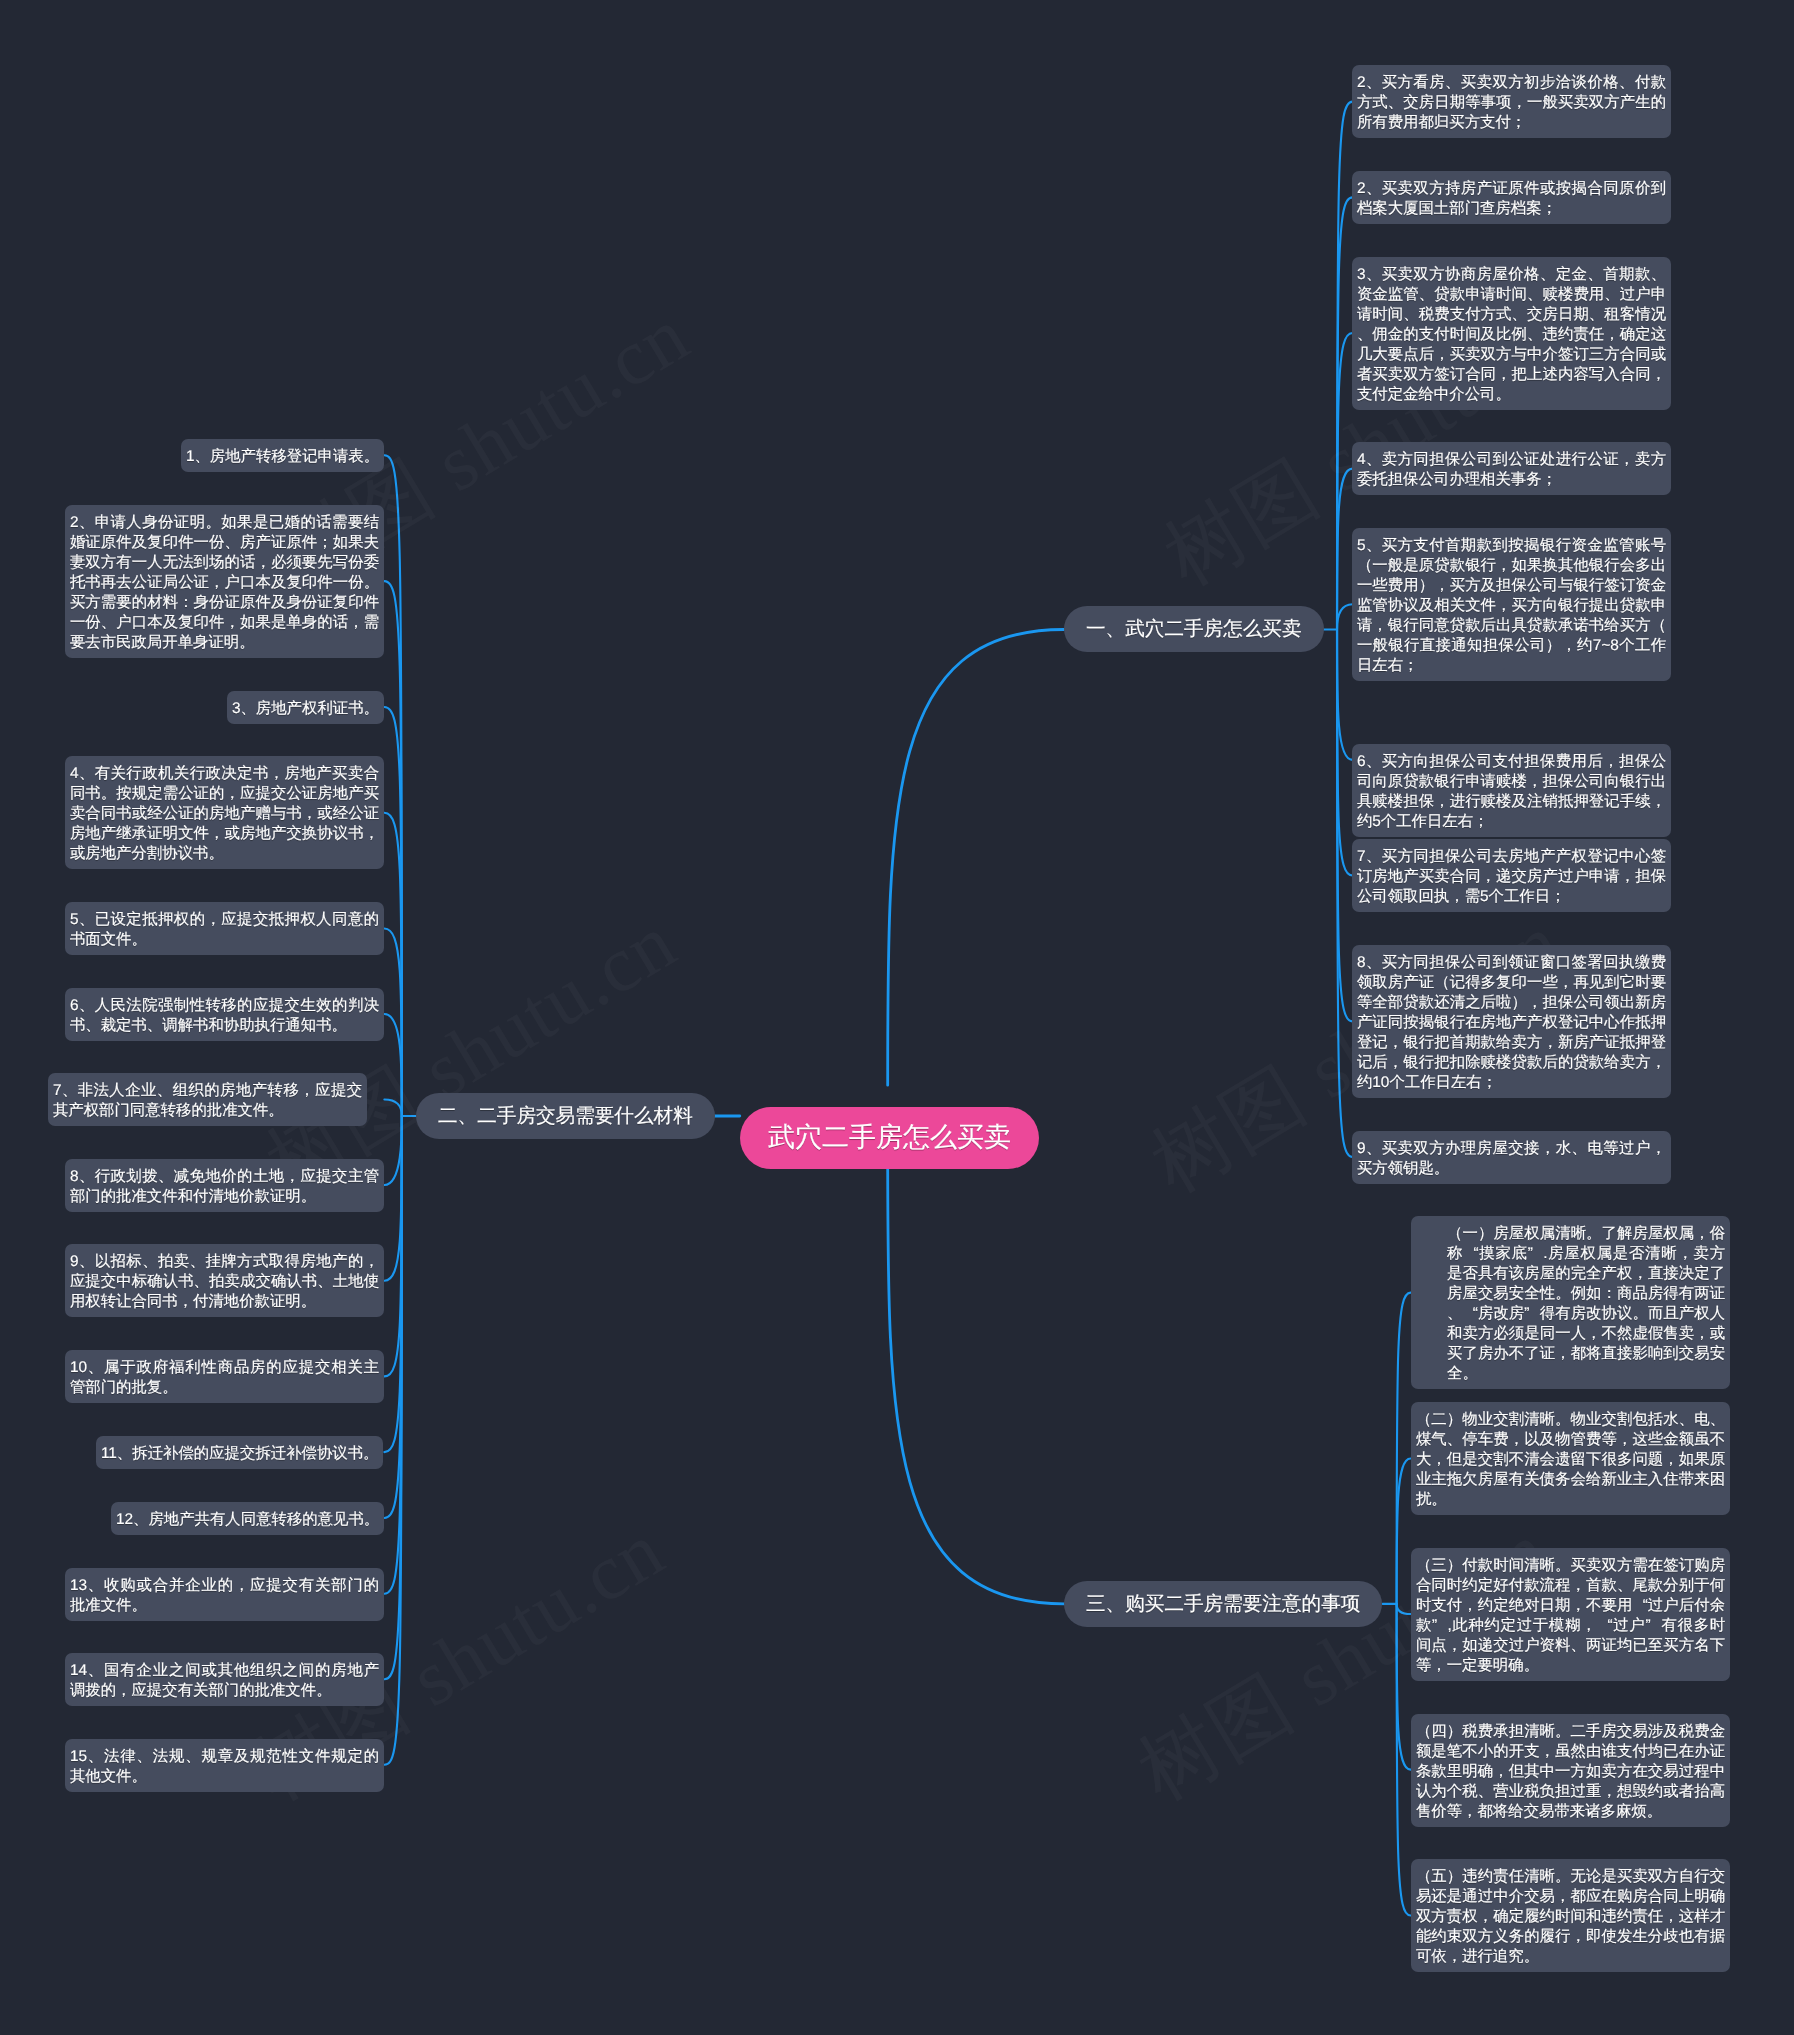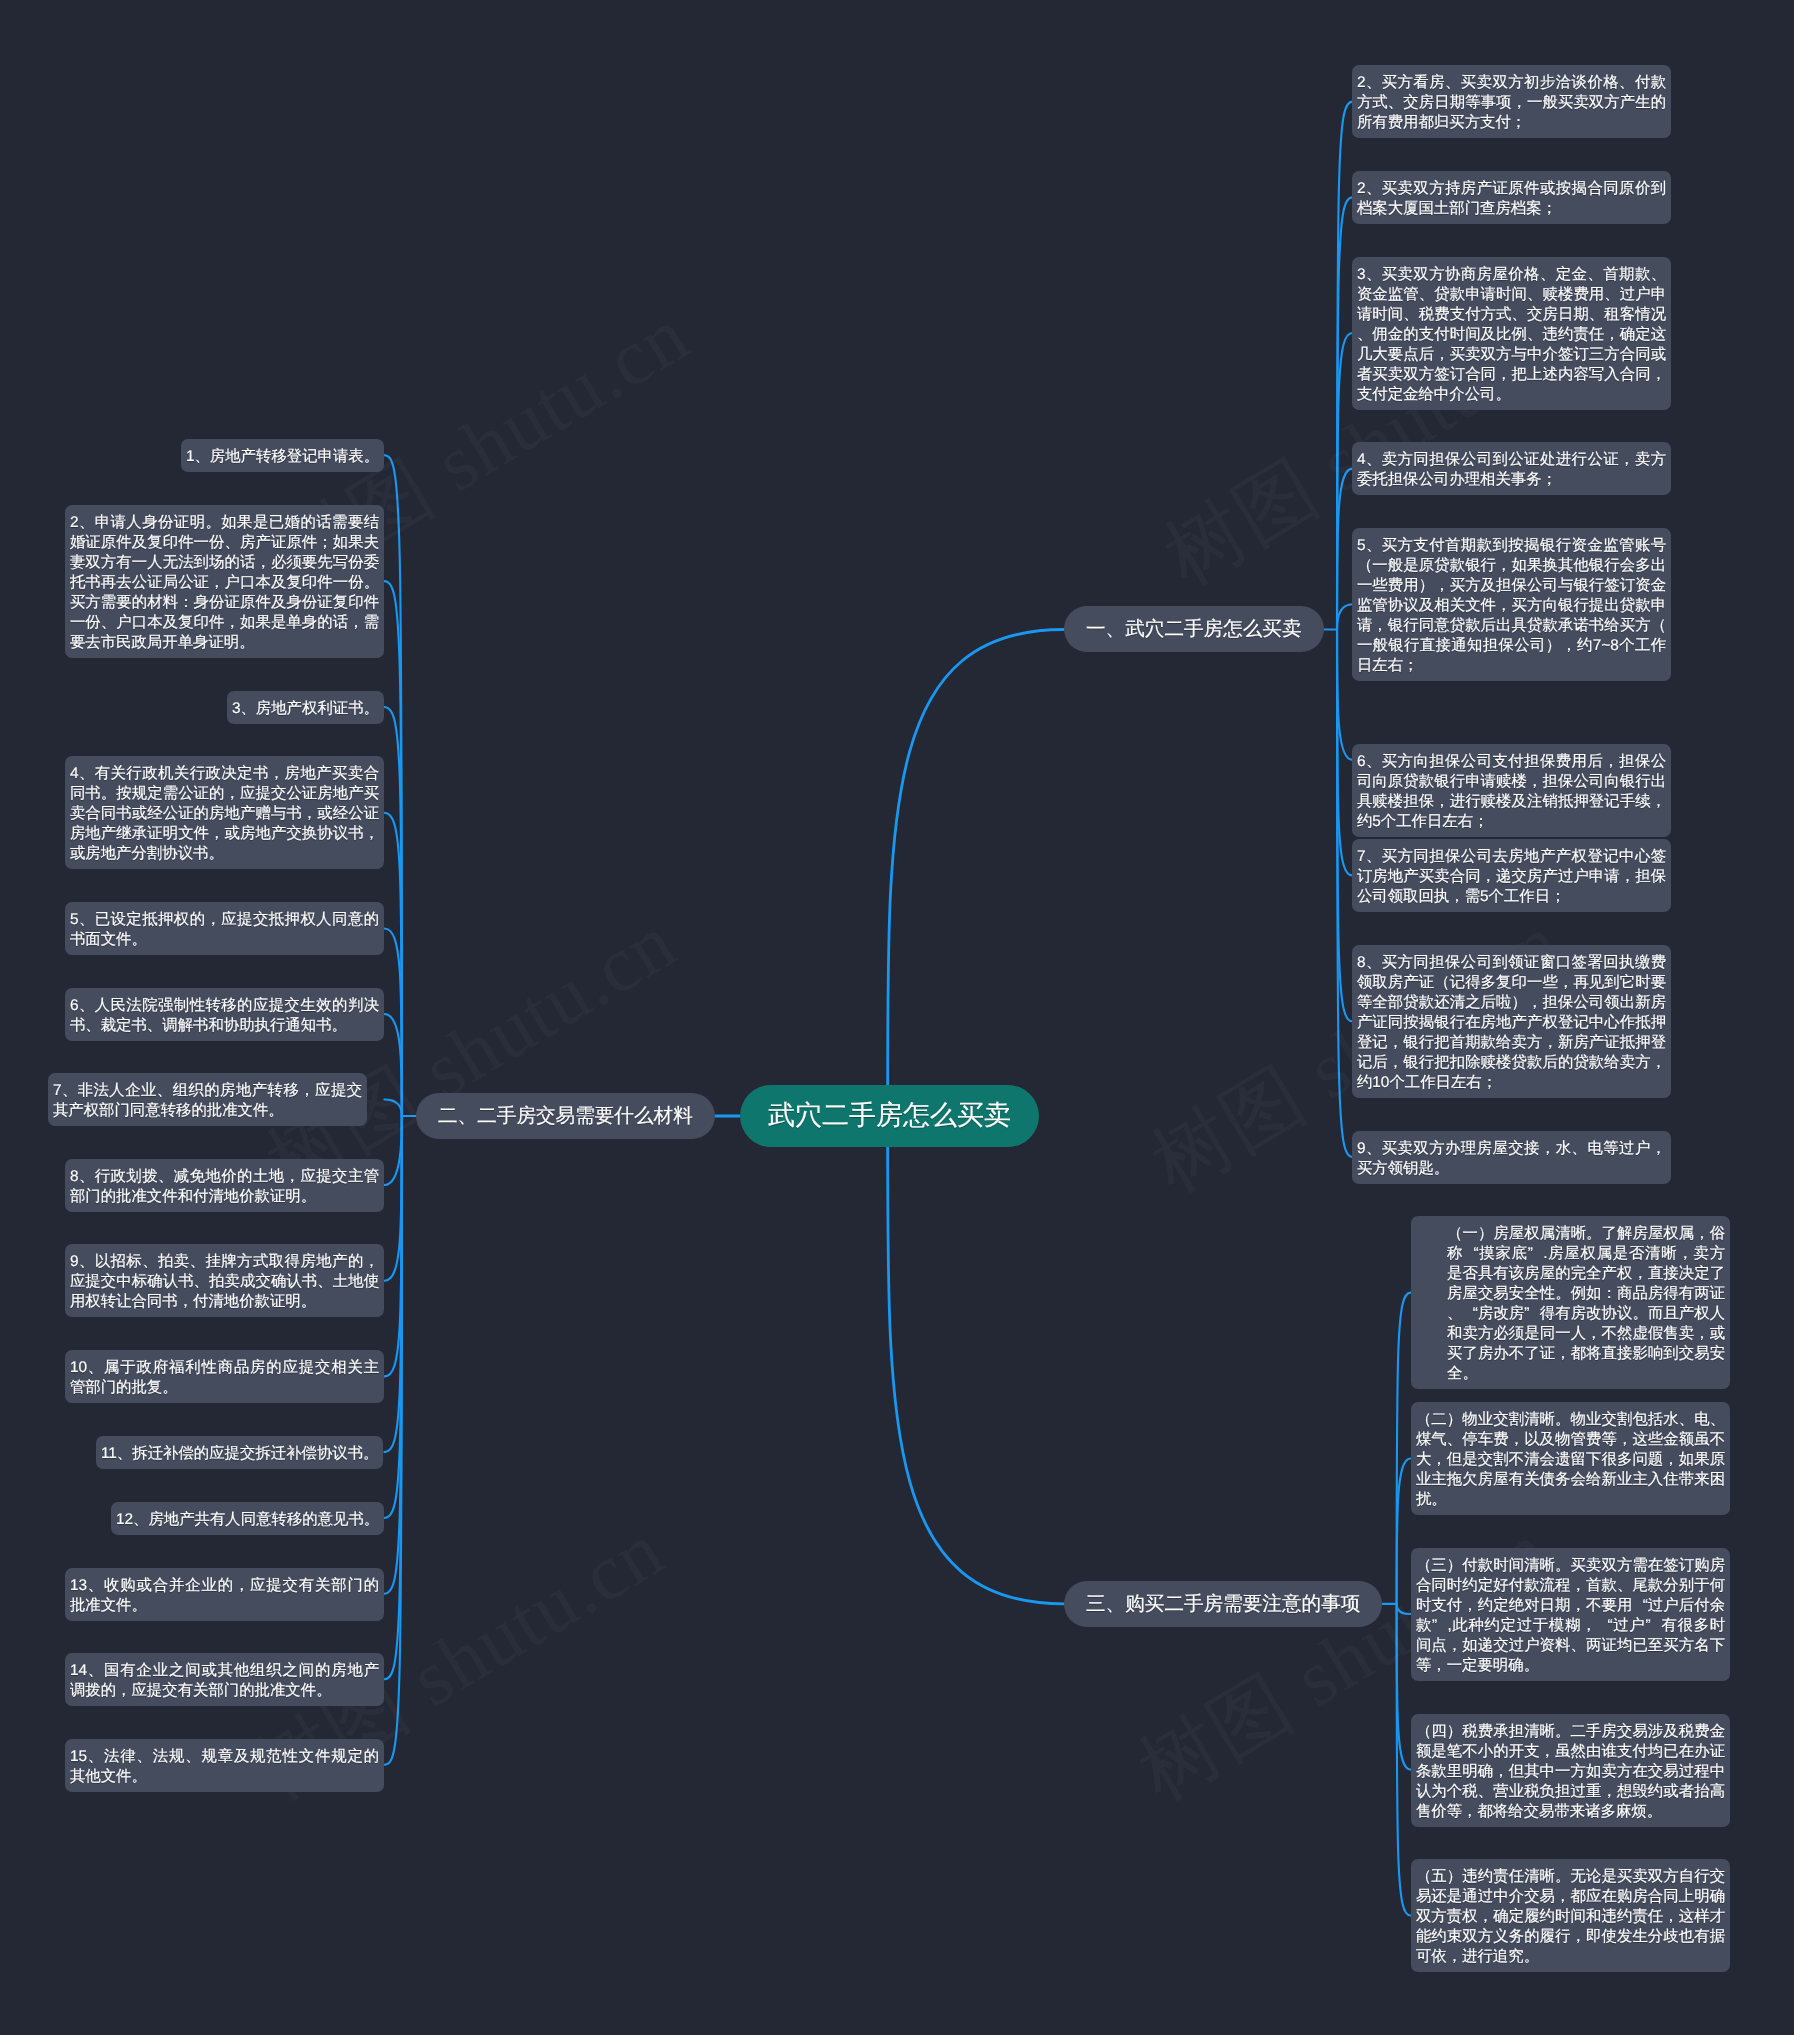--- a/index.html
+++ b/index.html
@@ -39,26 +39,27 @@
     -webkit-text-stroke:0.2px rgba(255,255,255,0.9);
     font-size:19.6px;
     line-height:28px;
     padding:9px 22px;
     white-space:nowrap;
     text-align:center;
   }
   .root{
     border-radius:700px;
     -webkit-text-stroke:0.2px rgba(255,255,255,0.9);
-    background:#0f766e;
+    background:#ec4899;
     font-size:27px;
     line-height:35px;
     padding:13.3px 28px;
     white-space:nowrap;
     text-align:center;
+    margin-top:22px;
   }
   .fw{display:inline-block;width:1em;overflow:visible;}
   .fw-open{text-align:right;}
   .fw-close{text-align:left;}
   .wm{
     position:absolute;
     color:rgba(255,255,255,0.030);
     font-family:"Liberation Serif",serif;
     font-size:79px;
     white-space:nowrap;

